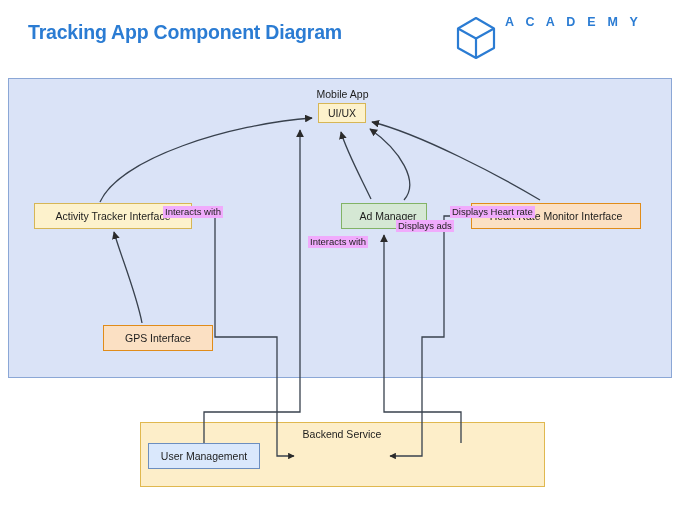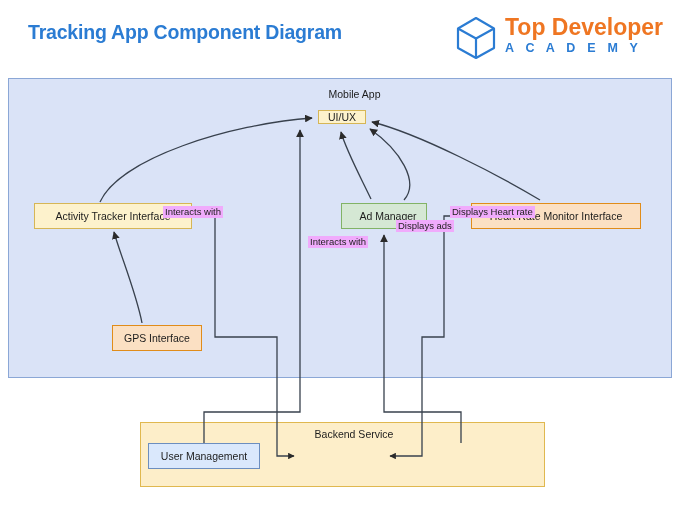--- a/index.html
+++ b/index.html
@@ -117,37 +117,36 @@
   .node-green {
     background: #d5e8d4;
     border: 1.6px solid #82b366;
     padding-left: 8px;
   }
   .node-blue {
     background: #dae8fc;
     border: 1.2px solid #6c8ebf;
   }
 
-  #node-uiux        { left: 318px; top: 38px;  width: 48px; height: 14px; }
+  #node-uiux        { left: 318px; top: 31px;  width: 48px; height: 20px; }
   #node-activity    { left: 34px;  top: 131px; width: 158px; height: 26px; }
-  #node-gps         { left: 112px; top: 253px; width: 90px;  height: 26px; }
+  #node-gps         { left: 103px; top: 253px; width: 110px;  height: 26px; }
   #node-admanager   { left: 341px; top: 131px; width: 86px;  height: 26px; }
   #node-heartrate   { left: 471px; top: 131px; width: 170px; height: 26px; }
   #node-usermgmt    { left: 148px; top: 371px; width: 112px; height: 26px; }
   #node-dataanalysis{ left: 300px; top: 371px; width: 83px;  height: 26px; }
   #node-adservice   { left: 426px; top: 371px; width: 69px;  height: 26px; }
 
   
   .container-caption {
     position: absolute;
     font-size: 10.5px;
     color: #1c1c1c;
     white-space: nowrap;
     text-align: center;
-    margin-left: 12px;
   }
   #caption-mobile-app { left: 305px; top: 16px;  width: 75px; }
   #caption-backend    { left: 300px; top: 356px; width: 84px; }
 
   
   .edge-label {
     position: absolute;
     font-size: 9.5px;
     color: #1c1c1c;
     background: #f0abfc;
@@ -168,21 +167,20 @@
 
   <div id="page-title">Tracking App Component Diagram</div>
 
   <div id="logo">
     <svg id="logo-cube" viewBox="0 0 42 44">
       <polygon points="21,2 39,12.5 39,32 21,42 3,32 3,12.5" fill="none" stroke="#2b7cd3" stroke-width="2.2" stroke-linejoin="round"></polygon>
       <path d="M3,12.5 L21,22.5 L39,12.5" fill="none" stroke="#2b7cd3" stroke-width="2.2" stroke-linejoin="round"></path>
       <path d="M21,22.5 L21,42" fill="none" stroke="#2b7cd3" stroke-width="2.2"></path>
     </svg>
     <div id="logo-text">
-      <div id="logo-top">Top Developer</div>
       <div id="logo-academy">A C A D E M Y</div>
     </div>
   </div>
 </div>
 
 <div id="canvas">
 
   <div id="mobile-app-container" class="container-box"></div>
   <div id="backend-container" class="container-box"></div>
 

